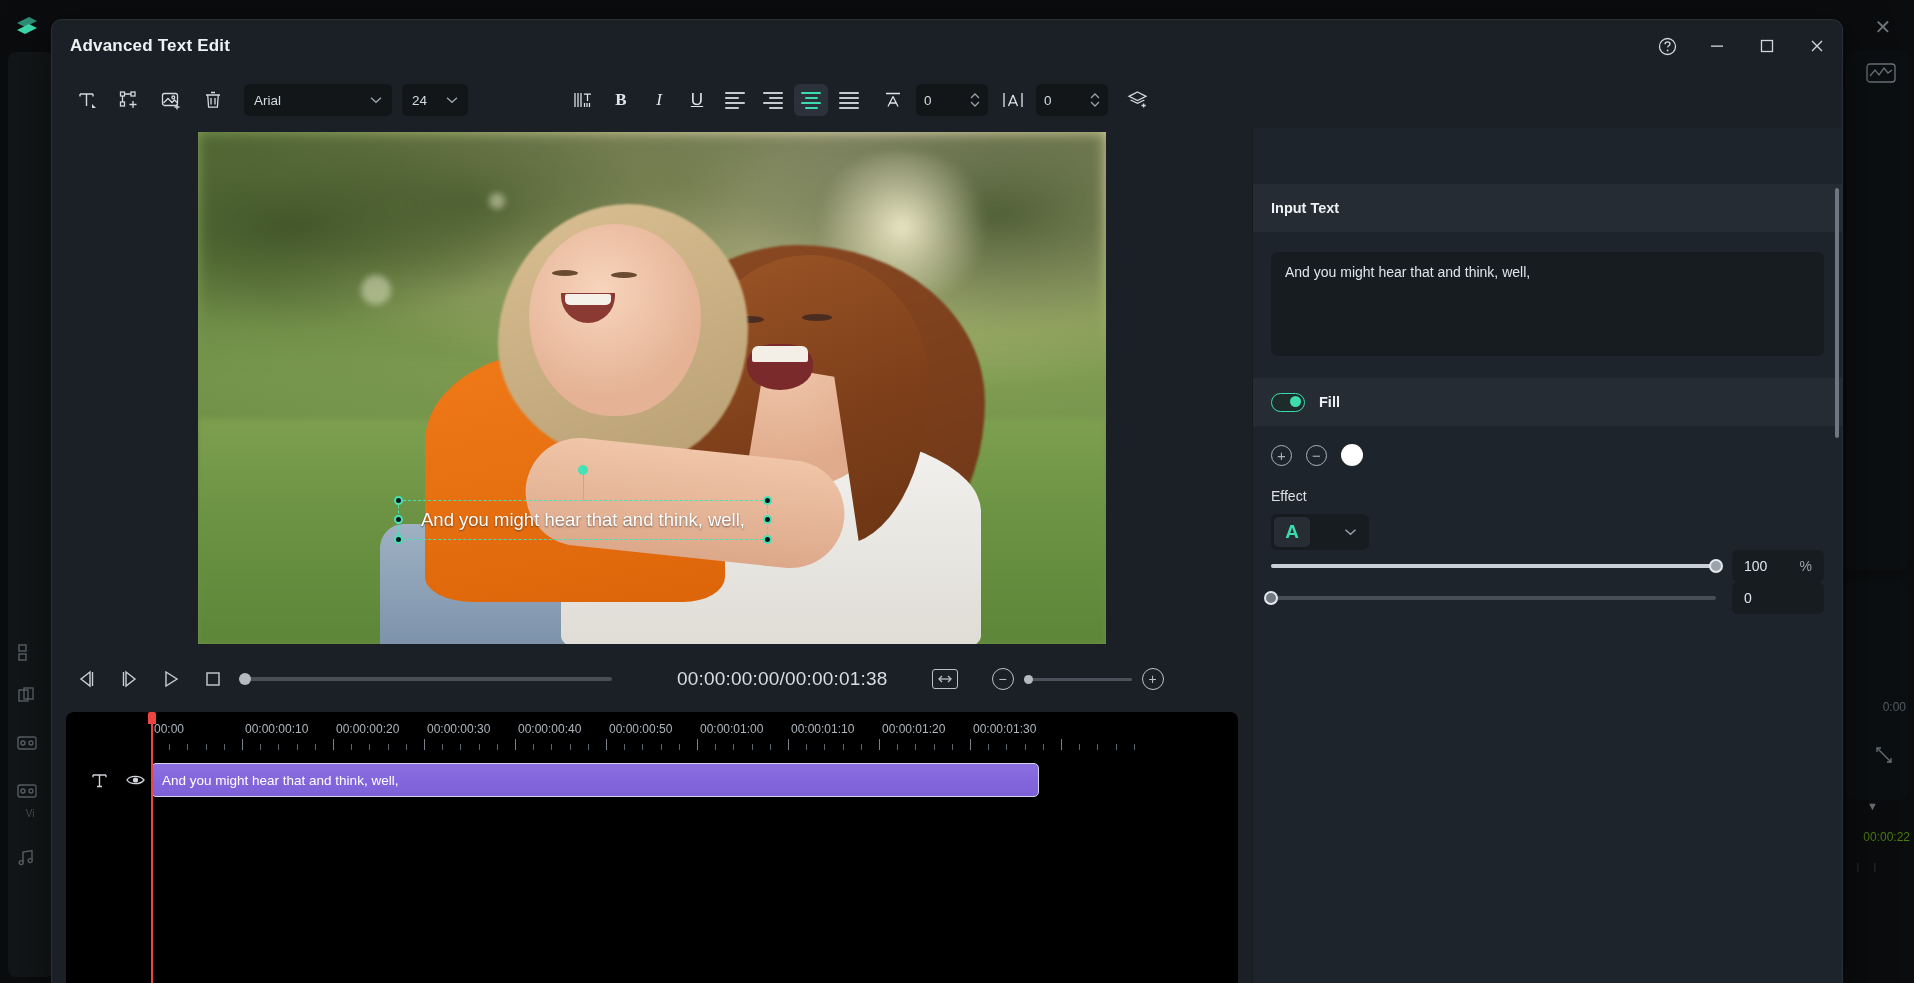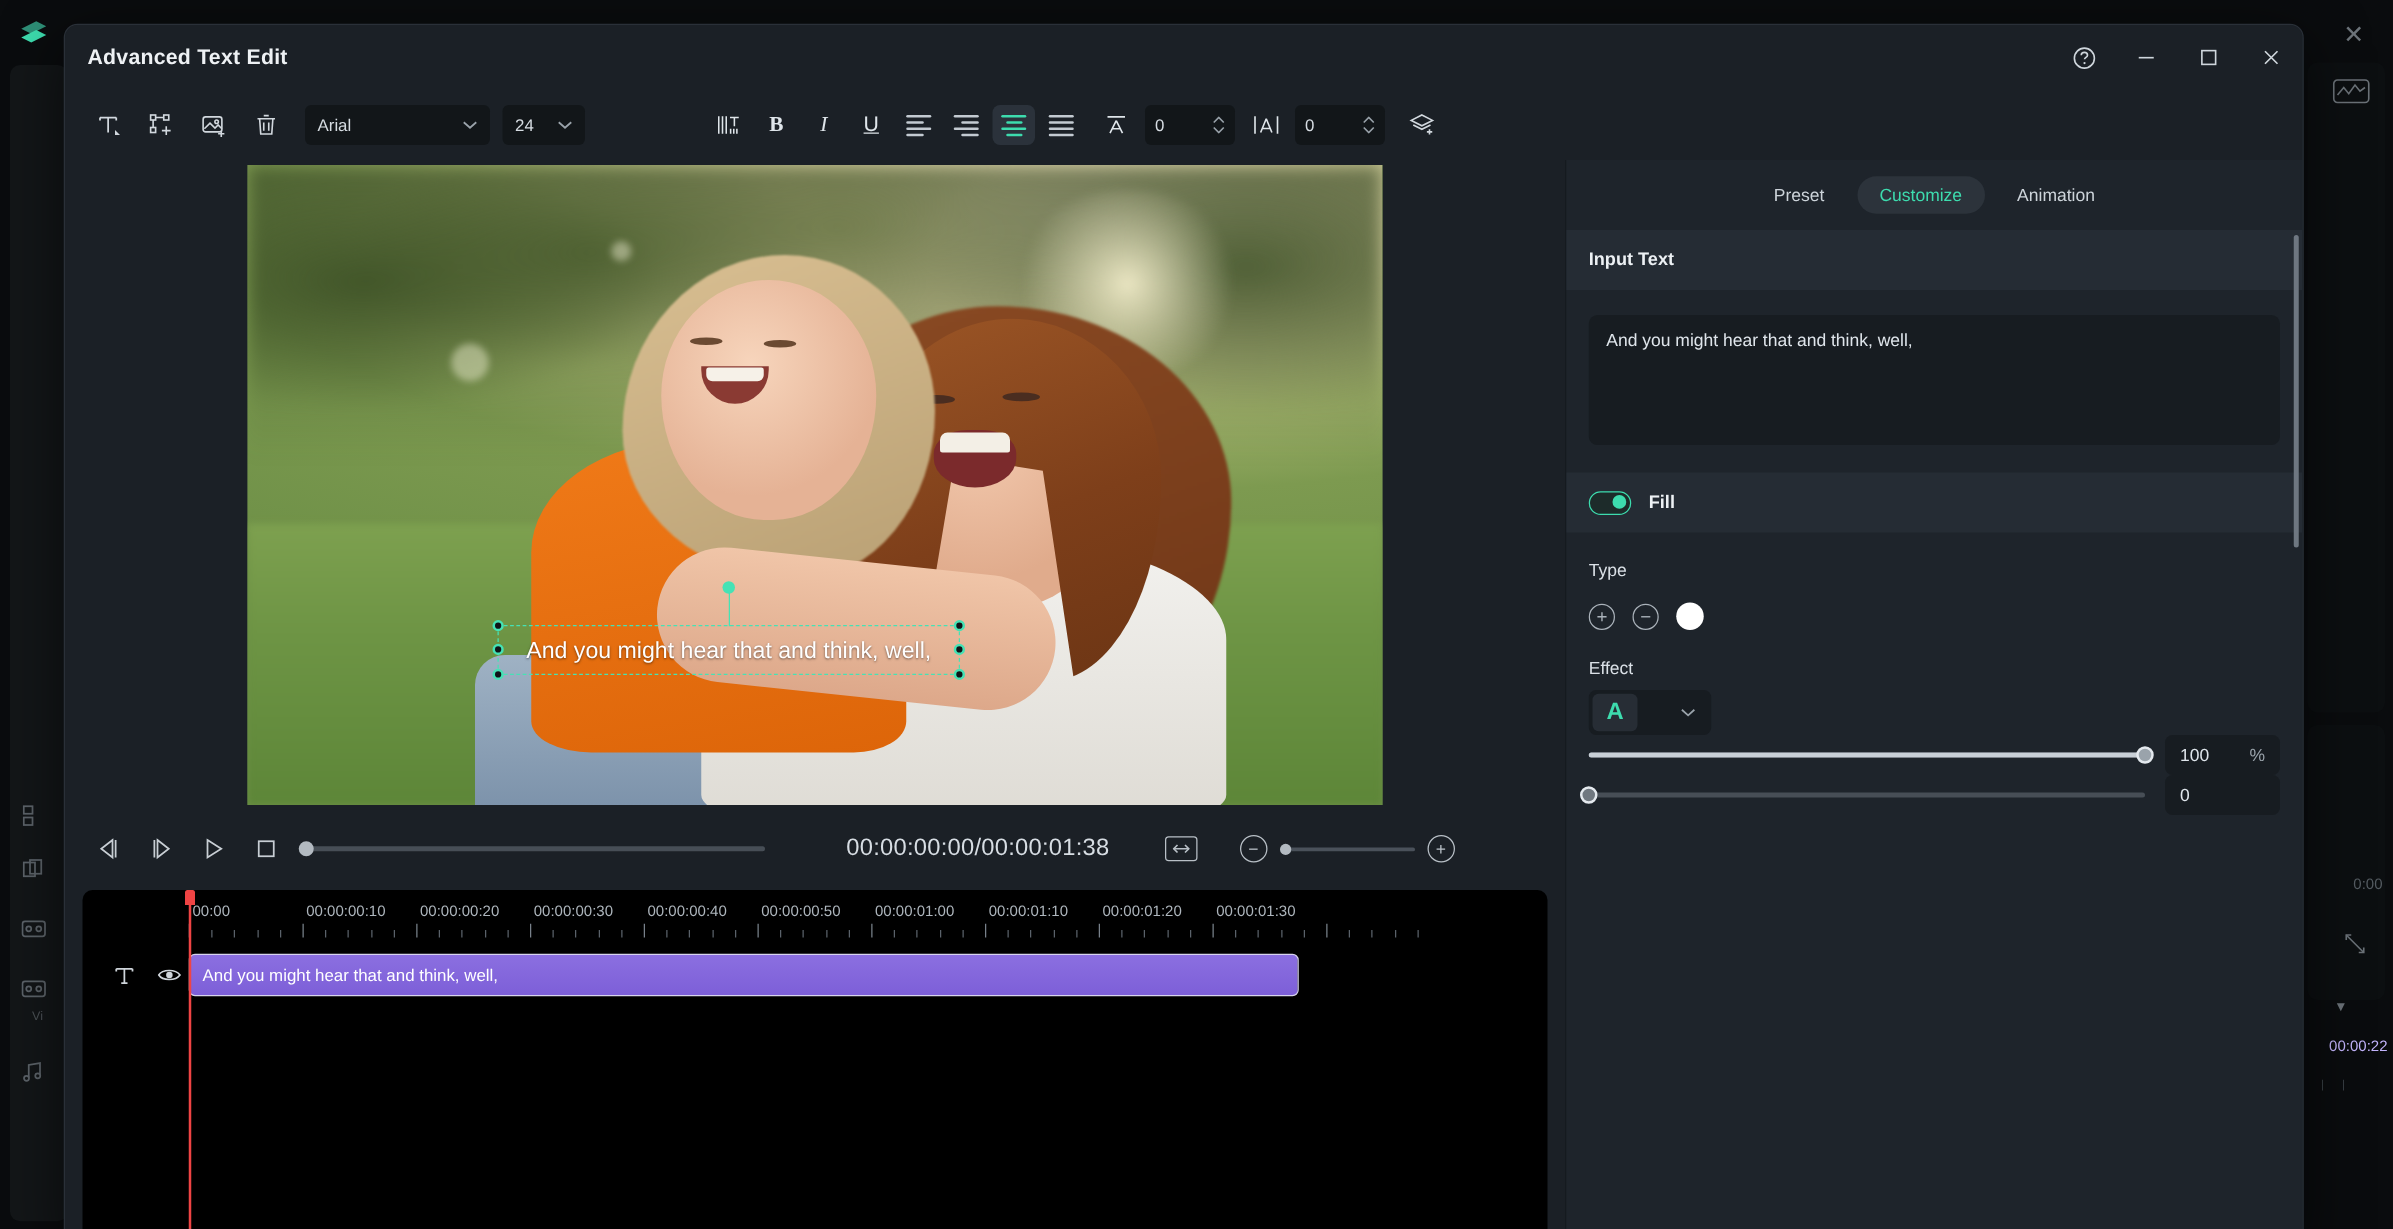--- a/index.html
+++ b/index.html
@@ -37,21 +37,21 @@
     background:#0c0f11; border-radius:8px;
   }
   .bg-right-icon {
     position:absolute; right:16px; top:62px; width:32px; height:24px;
     color:#6b7278;
   }
   .bg-right-time {
     position:absolute; right:8px; top:700px; font-size:12px; color:#555c62;
   }
   .bg-right-time2 {
-    position:absolute; right:4px; top:830px; font-size:12px; color:#c4b5fd;
+    position:absolute; right:4px; top:830px; font-size:12px; color:#4d7c0f;
   }
   .bg-right-arrow { position:absolute; right:20px; top:745px; color:#6b7278; }
   .bg-right-tri { position:absolute; right:36px; top:800px; color:#6b7278; font-size:11px;}
   .bg-close {
     position:absolute; right:18px; top:14px; color:#6d747a; font-size:20px;
     width:26px; height:26px; display:flex; align-items:center; justify-content:center;
   }
   .bg-right-ticks{
     position:absolute; right:0; top:862px; width:74px; height:14px;
     color:#3b4247; font-size:9px; letter-spacing:6px;
@@ -805,40 +805,34 @@
           </div>
           <div id="clip">
             <span>And you might hear that and think, well,</span>
           </div>
         </div>
         <div id="hscroll"></div>
       </div>
     </div>
 
     <div id="right">
-      <div class="rp-tabs">
-        <div class="rp-tab">Preset</div>
-        <div class="rp-tab active">Customize</div>
-        <div class="rp-tab">Animation</div>
-      </div>
 
       <div class="rp-scroll">
         <div class="sec-header">Input Text</div>
         <div id="textarea">And you might hear that and think, well,</div>
 
         <div style="height:22px"></div>
 
         <div class="sec-header" style="gap:14px">
           <span style="display:inline-block;width:34px;height:19px;border-radius:10px;background:#1d2b2a;border:1.6px solid #3ddcae;position:relative;">
             <span style="position:absolute;right:3px;top:2.6px;width:11px;height:11px;border-radius:50%;background:#3ddcae;display:block"></span>
           </span>
           <span>Fill</span>
         </div>
 
-        <div class="lbl">Type</div>
 
         <div class="colorrow">
           <div class="cbtn">+</div>
           <div class="cbtn">−</div>
           <div class="swatch"></div>
         </div>
 
         <div class="lbl">Effect</div>
         <div class="effect-box">
           <div class="effect-a">A</div>

